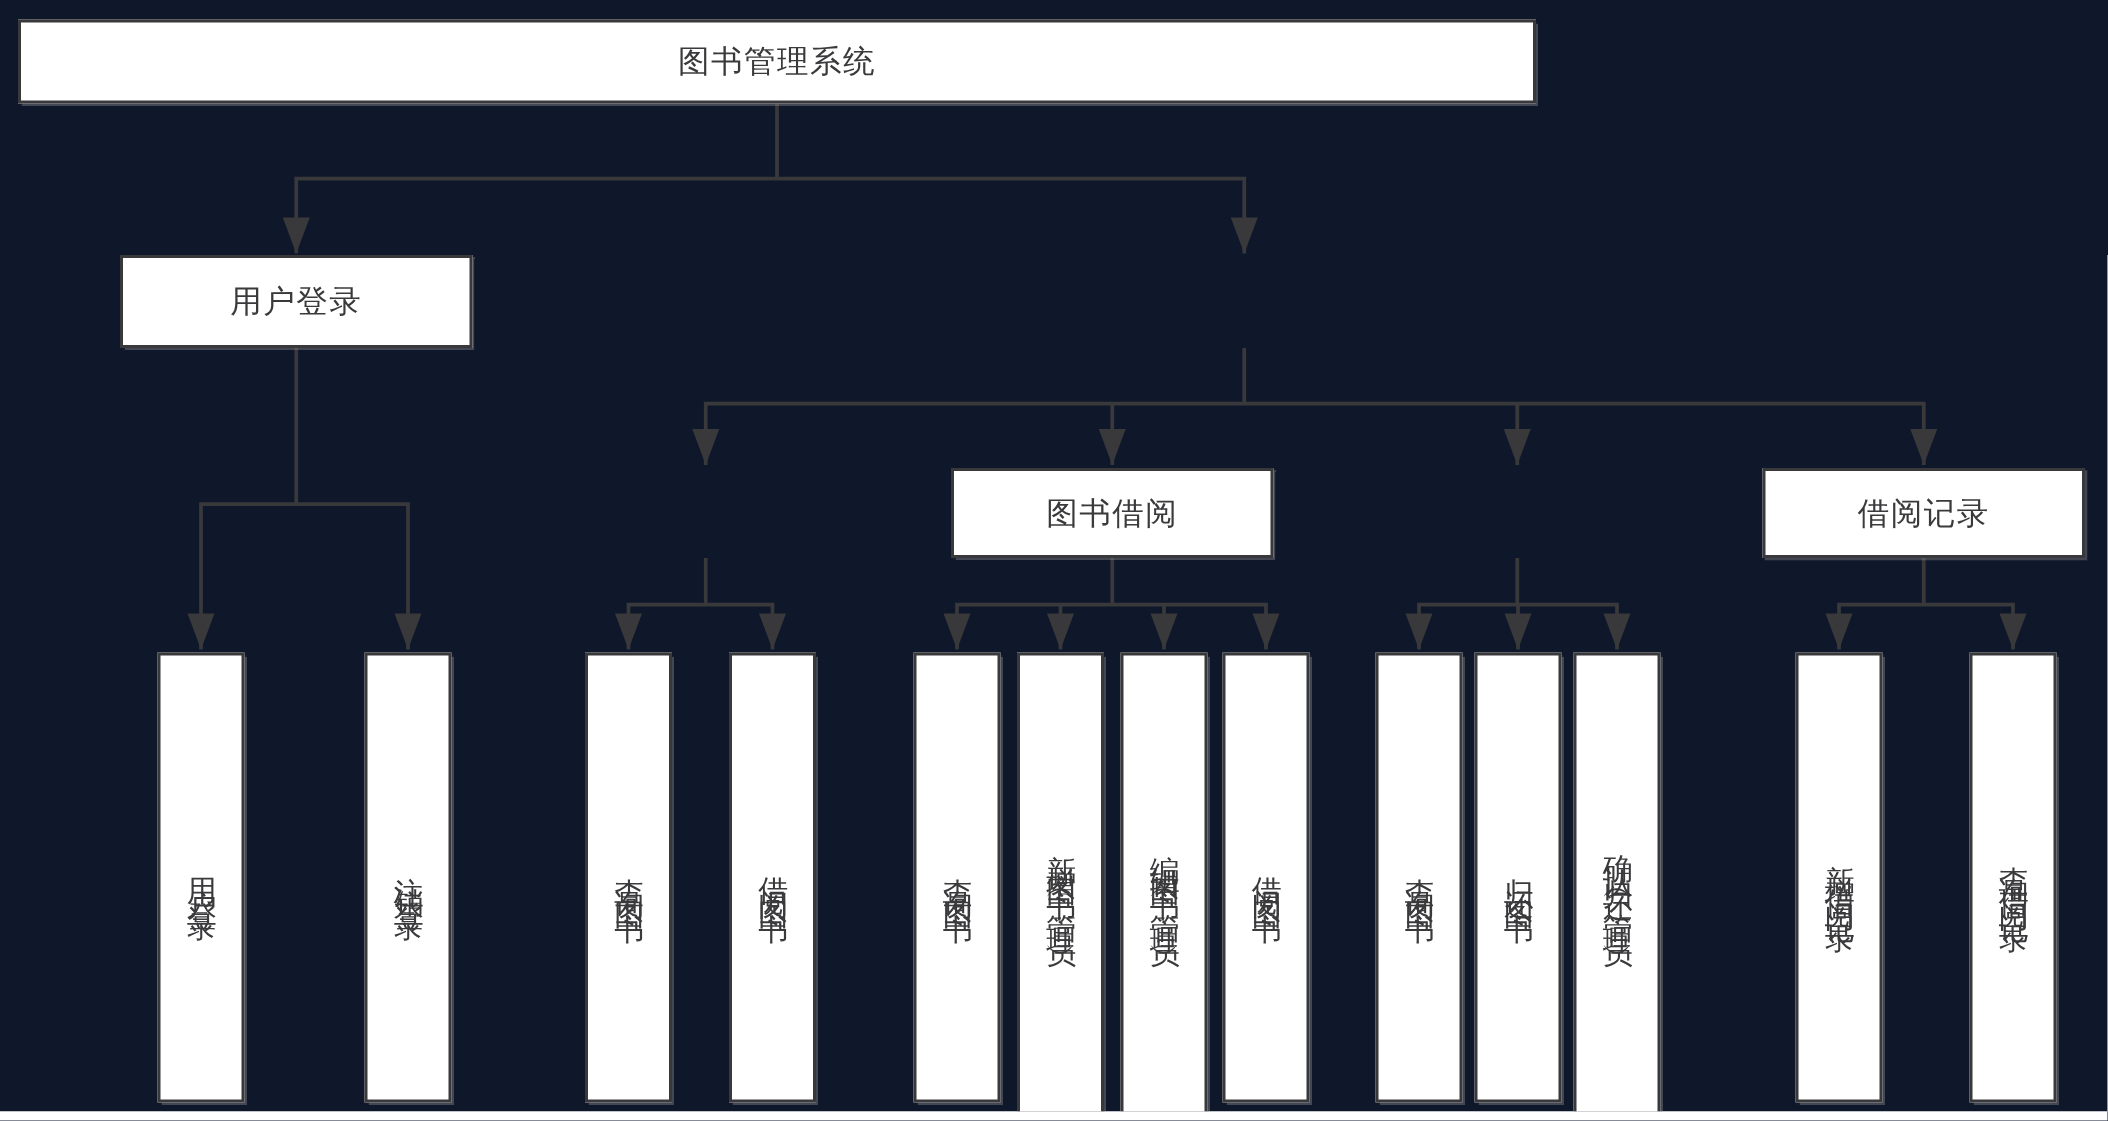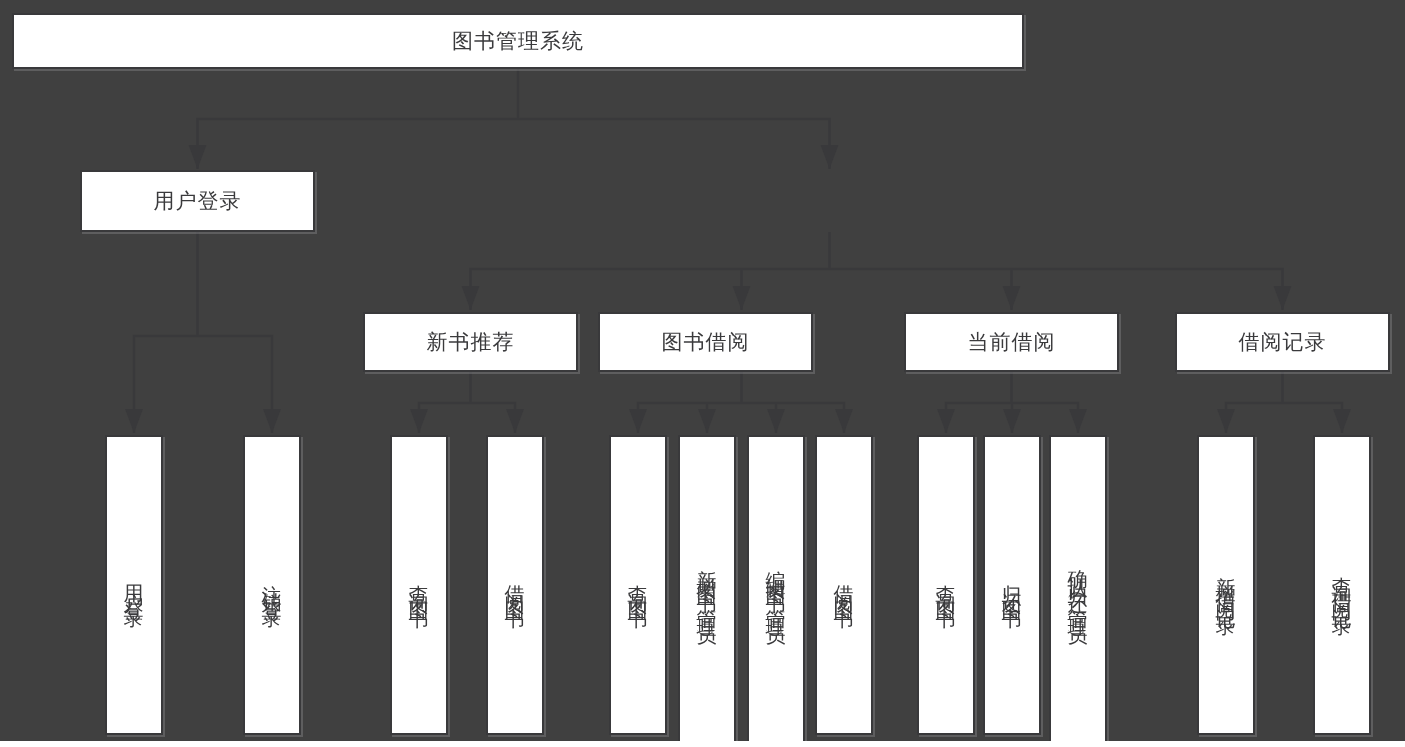--- a/index.html
+++ b/index.html
@@ -4,21 +4,21 @@
 <style>
   html, body {
     margin: 0;
     padding: 0;
     background: #ffffff;
   }
   .canvas {
     position: relative;
     width: 1405px;
     height: 741px;
-    background: #404040;
+    background: #0f172a;
     overflow: hidden;
     font-family: "Liberation Sans", sans-serif;
     color: #363638;
   }
   .connectors {
     position: absolute;
     left: 0;
     top: 0;
     width: 1405px;
     height: 747px;
@@ -107,28 +107,22 @@
   </svg>
 
   <div class="node h" style="left:12px; top:13px; width:1012px; height:56px;">
     <span class="lbl">图书管理系统</span>
   </div>
 
   <div class="node h" style="left:80px; top:170px; width:235px; height:62px;">
     <span class="lbl">用户登录</span>
   </div>
 
-  <div class="node h" style="left:363px; top:312px; width:215px; height:60px;">
-    <span class="lbl">新书推荐</span>
-  </div>
-  <div class="node h" style="left:598px; top:312px; width:215px; height:60px;">
+  <div class="node h" style="left:634px; top:312px; width:215px; height:60px;">
     <span class="lbl">图书借阅</span>
-  </div>
-  <div class="node h" style="left:904px; top:312px; width:215px; height:60px;">
-    <span class="lbl">当前借阅</span>
   </div>
   <div class="node h" style="left:1175px; top:312px; width:215px; height:60px;">
     <span class="lbl">借阅记录</span>
   </div>
 
   <div class="node v" style="left:105px; top:435px; width:58px; height:300px;">
     <span class="lbl">用户登录</span>
   </div>
   <div class="node v" style="left:243px; top:435px; width:58px; height:300px;">
     <span class="lbl">注销登录</span>

